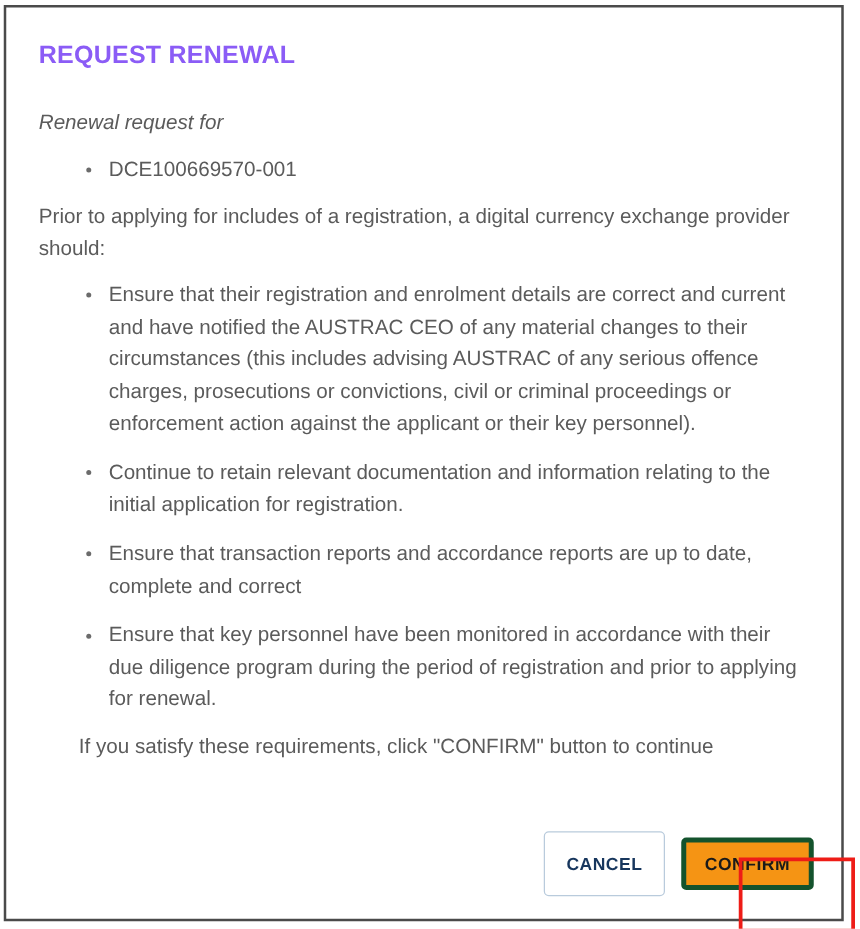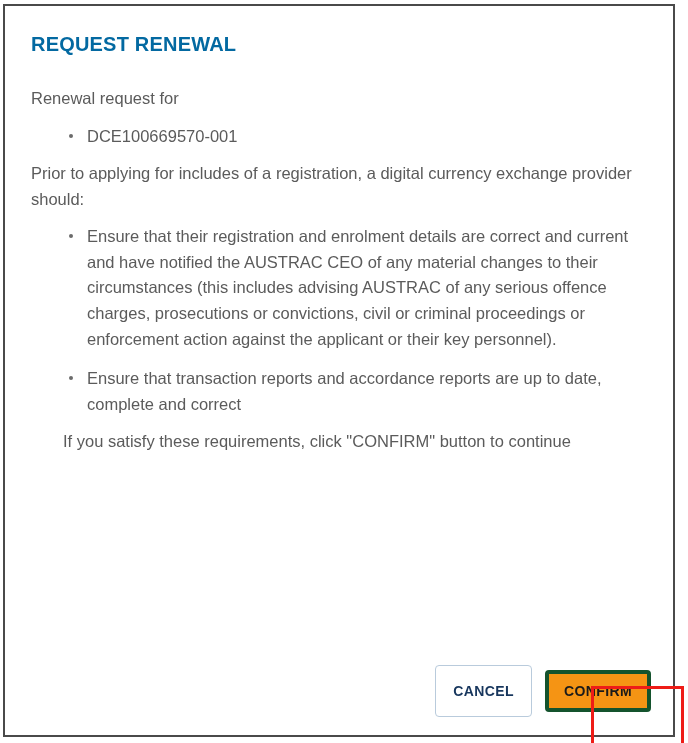--- a/index.html
+++ b/index.html
@@ -34,36 +34,37 @@
     overflow: hidden;
   }
 
   .dialog-inner {
     padding: 26px 26px 0 26px;
   }
 
   .dialog-title {
     font-size: 20px;
     font-weight: bold;
-    color: #0369a1;
+    color: #8b5cf6;
     letter-spacing: 0.2px;
     margin: 0 0 30px 0;
     line-height: 1.2;
   }
 
   .body-text {
     font-size: 16.5px;
     color: #5b5b5b;
     line-height: 1.55;
     margin: 0 0 4px 0;
     font-weight: normal;
   }
 
   .intro-para {
     margin-bottom: 5px;
+    font-style: italic;
   }
 
   .para-block {
     margin: 0 0 6px 0;
   }
 
   ul.bullets {
     list-style: none;
     margin: 12px 0 10px 0;
     padding: 0;
@@ -178,21 +179,29 @@
 
       <p class="body-text para-block">Prior to applying for includes of a registration, a digital currency exchange provider should:</p>
 
       <ul class="bullets">
         <li>
           <span class="bullet-dot"></span>
           <span>Ensure that their registration and enrolment details are correct and current and have notified the AUSTRAC CEO of any material changes to their circumstances (this includes advising AUSTRAC of any serious offence charges, prosecutions or convictions, civil or criminal proceedings or enforcement action against the applicant or their key personnel).</span>
         </li>
         <li>
           <span class="bullet-dot"></span>
+          <span>Continue to retain relevant documentation and information relating to the initial application for registration.</span>
+        </li>
+        <li>
+          <span class="bullet-dot"></span>
           <span>Ensure that transaction reports and accordance reports are up to date, complete and correct</span>
+        </li>
+        <li>
+          <span class="bullet-dot"></span>
+          <span>Ensure that key personnel have been monitored in accordance with their due diligence program during the period of registration and prior to applying for renewal.</span>
         </li>
       </ul>
 
       <p class="body-text closing-para">If you satisfy these requirements, click "CONFIRM" button to continue</p>
 
     </div>
 
     <div class="footer">
       <button class="btn btn-cancel">CANCEL</button>
       <button class="btn btn-confirm">CONFIRM</button>

